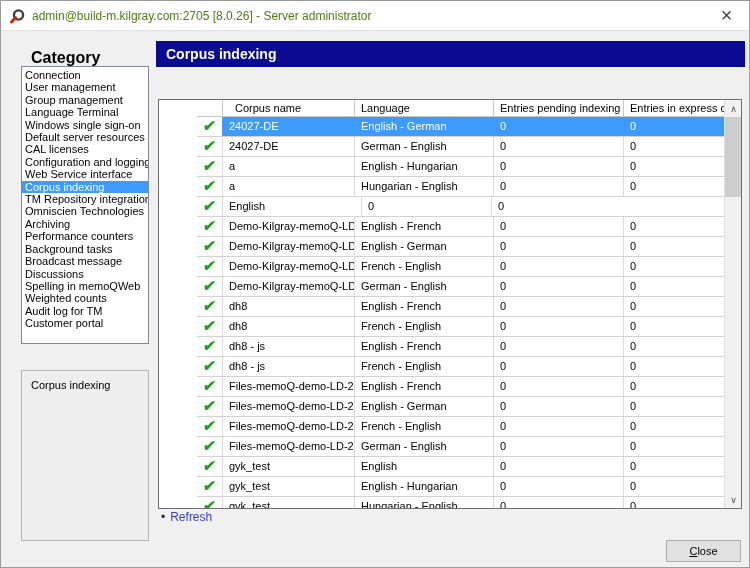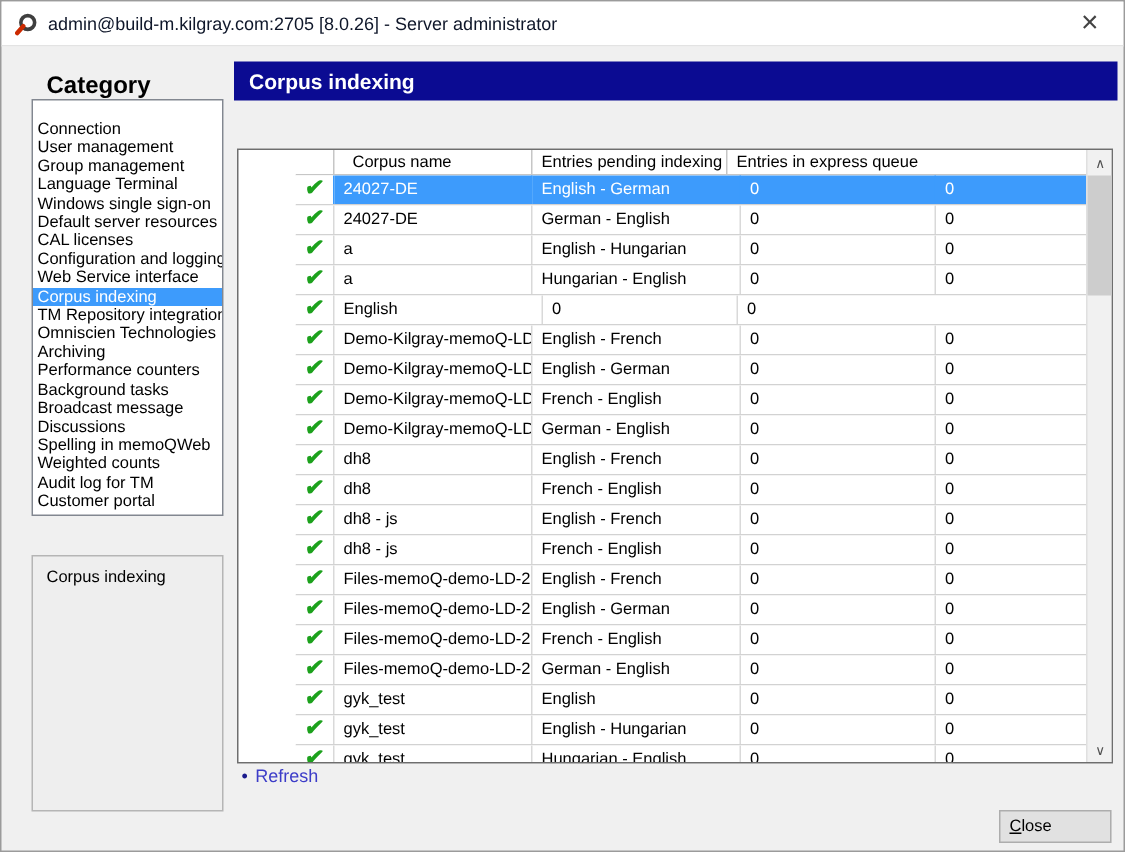--- a/index.html
+++ b/index.html
@@ -8,32 +8,32 @@
     position:relative;width:750px;height:568px;background:#f0f0f0;
     border:1px solid #9b9b9b;overflow:hidden;
     font-family:"Liberation Sans", sans-serif;color:#000;
   }
   
   .titlebar{
     position:absolute;left:0;top:0;width:100%;height:30px;background:#ffffff;
     display:flex;align-items:center;border-bottom:1px solid #e3e3e3;
   }
   .app-icon{width:16px;height:16px;margin:0 6px 0 9px;flex:none;}
-  .title-text{font-size:12px;color:#0f172a;}
+  .title-text{font-size:12px;color:#4d7c0f;}
   .close-x{
     position:absolute;right:0;top:0;width:45px;height:29px;display:flex;
     align-items:center;justify-content:center;font-size:20px;color:#444;
     font-weight:300;cursor:default;
   }
   
   .section-label{position:absolute;left:30px;font-size:16px;font-weight:bold;}
   .category-label{top:48px;}
   .category-list{
     position:absolute;left:20px;top:65px;width:128px;height:278px;
-    background:#ffffff;border:1px solid #828790;padding-top:13px;overflow:hidden;
+    background:#ffffff;border:1px solid #828790;padding-top:2px;overflow:hidden;
   }
   .cat-item{font-size:11px;line-height:12.4px;padding-left:3px;white-space:nowrap;overflow:hidden;}
   .cat-item.sel{background:#3d9bfc;color:#ffffff;}
   .description-label{top:355px;margin-top:24px;}
   .description-box{
     position:absolute;left:20px;top:369px;width:128px;height:171px;
     background:#eeeeee;border:1px solid #b5b5b5;padding:4px 0 0 9px;
   }
   .description-text{font-size:11px;}
   
@@ -83,21 +83,21 @@
   .sb-thumb{position:absolute;left:0;top:17px;width:17px;height:80px;background:#cdcdcd;}
   
   .refresh{
     position:absolute;left:160px;top:509px;font-size:12px;color:#3c3cc8;
     display:flex;align-items:center;cursor:default;
   }
   .refresh .bullet{color:#1a1a8c;font-size:12px;margin-right:5px;}
   .close-btn{
     position:absolute;left:665px;top:539px;width:75px;height:22px;
     background:#e1e1e1;border:1px solid #adadad;font-size:11px;
-    display:flex;align-items:center;
+    display:flex;align-items:center;justify-content:center;
     font-family:"Liberation Sans", sans-serif;
   }
   .close-btn .init{text-decoration:underline;}
 </style>
 </head>
 <body>
 
 <div class="dialog">
 
   <div class="titlebar">
@@ -139,20 +139,21 @@
     <span class="description-text">Corpus indexing</span>
   </div>
 
   <div class="header-band">Corpus indexing</div>
 
   <div class="table">
     <div class="tbl-inner">
       <div class="hdr-row">
         <div class="hdr-cell c0"></div>
         <div class="hdr-cell c1">Corpus name</div>
+        <div class="hdr-cell c2">Language</div>
         <div class="hdr-cell c3">Entries pending indexing</div>
         <div class="hdr-cell c4">Entries in express queue</div>
       </div>
       <div id="rows">
           <div class="data-row sel">
             <div class="cell c0">
               <span class="check">✔</span>
             </div>
             <div class="cell c1">24027-DE</div>
             <div class="cell c2">English - German</div>

